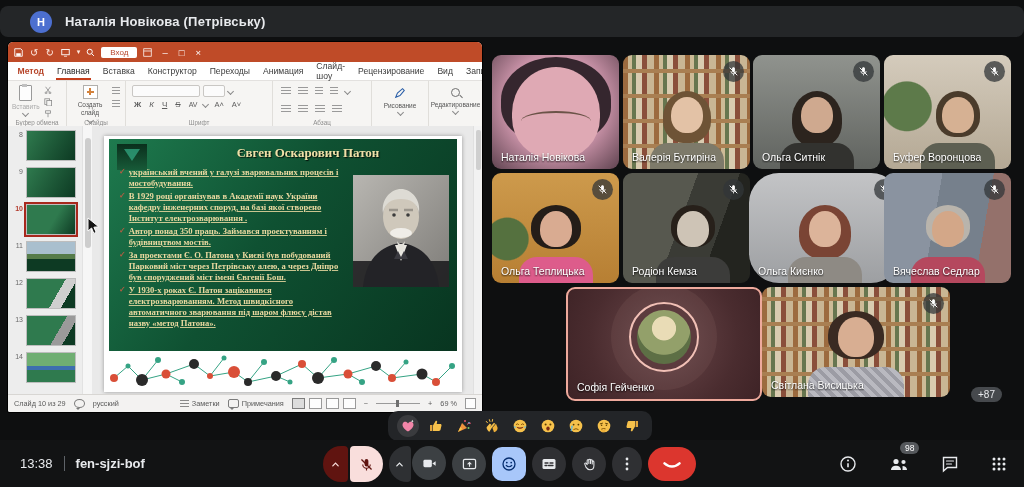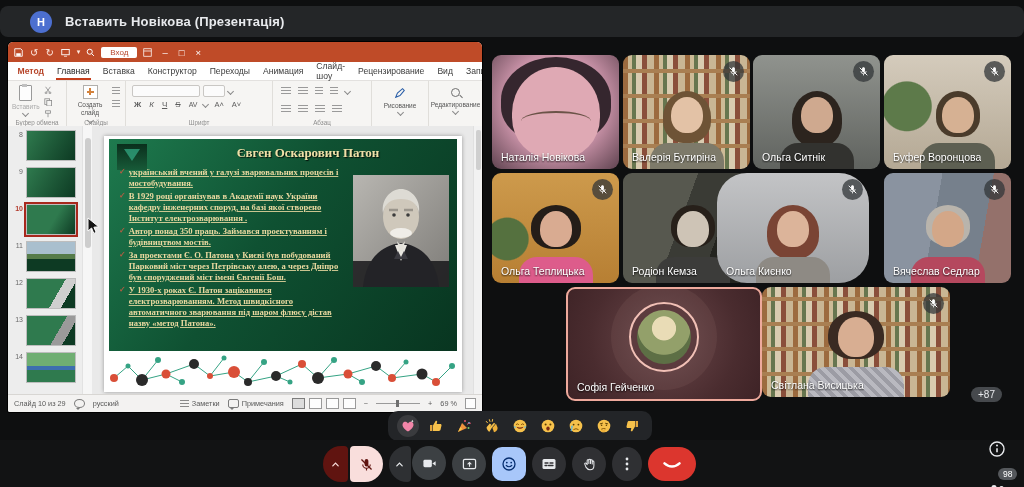--- a/index.html
+++ b/index.html
@@ -131,35 +131,35 @@
   .minfo{position:absolute;left:20px;top:0;height:47px;display:flex;align-items:center;gap:11px;
          color:#e8eaed;font-size:13px;}
   .mdiv{width:1px;height:15px;background:#5f6368;}
   .controls{position:absolute;left:323px;top:6px;height:36px;display:flex;align-items:center;gap:6px;}
   .split{display:flex;gap:1.5px;}
   .segL{width:25px;height:36px;border-radius:18px 4px 4px 18px;display:flex;align-items:center;justify-content:center;}
   .segR{width:33px;height:36px;border-radius:4px 18px 18px 4px;display:flex;align-items:center;justify-content:center;}
   .cbtn{width:34px;height:34px;border-radius:50%;background:#2f3033;display:flex;align-items:center;justify-content:center;}
   .emojibtn{width:34px;height:34px;border-radius:10px;background:#a8c7fa;display:flex;align-items:center;justify-content:center;}
   .endcall{width:48px;height:34px;border-radius:17px;background:#dc362e;display:flex;align-items:center;justify-content:center;}
-  .rightbar{position:absolute;right:17px;top:0;height:47px;display:flex;align-items:center;gap:23px;flex-direction:column;}
+  .rightbar{position:absolute;right:17px;top:0;height:47px;display:flex;align-items:center;gap:32px;}
   .ricon{position:relative;display:flex;align-items:center;justify-content:center;}
   .badge98{position:absolute;top:-13px;left:11px;background:#55585c;color:#fff;font-size:8.5px;
            padding:1px 5px;border-radius:8px;}
 
   .cursor{left:87px;top:217px;z-index:50;}
 </style>
 </head>
 <body>
 
 <div class="abs topbar">
   <div class="avatar">
       <span>Н</span>
     </div>
-  <div class="presenter">Вставить Новікова (Презентація)</div>
+  <div class="presenter">Наталія Новікова (Петрівську)</div>
 </div>
 
 <div class="abs ppt">
 
   <div class="ppt-title">
     <div class="qat">
       <svg width="9" height="9" viewBox="0 0 12 12">
           <path d="M1 1h8l2 2v8H1z" fill="none" stroke="#fff" stroke-width="1.2"></path>
           <rect x="3" y="7" width="6" height="3.5" fill="#fff"></rect>
         </svg>
@@ -528,21 +528,21 @@
   <div class="mute">
     <svg width="11" height="11" viewBox="0 0 14 14">
         <path d="M7 1.6c1 0 1.8.8 1.8 1.8v3a1.8 1.8 0 0 1-3.6 0v-3C5.2 2.4 6 1.6 7 1.6z" fill="#fff"></path>
         <path d="M3.6 6.4a3.4 3.4 0 0 0 6.8 0M7 9.8v2.2" stroke="#fff" fill="none"></path>
         <path d="M2.2 2.2l9.6 9.6" stroke="#fff" stroke-width="1.2"></path>
       </svg>
   </div>
   <div class="tname">Родіон Кемза</div>
 </div>
 
-<div class="tile" style="left:717px;top:173px;width:152px;height:110px;background:linear-gradient(#c3c4c6,#9d9fa2);border-radius:30px;">
+<div class="tile" style="left:749px;top:173px;width:152px;height:110px;background:linear-gradient(#c3c4c6,#9d9fa2);border-radius:30px;">
   <div class="ph">
     <i class="hair" style="background:#7a4434;width:52px;height:54px;"></i>
     <i class="head" style="background:#dcb49a;"></i>
     <i class="body" style="background:#8e8a84;"></i>
   </div>
   <div class="mute">
     <svg width="11" height="11" viewBox="0 0 14 14">
         <path d="M7 1.6c1 0 1.8.8 1.8 1.8v3a1.8 1.8 0 0 1-3.6 0v-3C5.2 2.4 6 1.6 7 1.6z" fill="#fff"></path>
         <path d="M3.6 6.4a3.4 3.4 0 0 0 6.8 0M7 9.8v2.2" stroke="#fff" fill="none"></path>
         <path d="M2.2 2.2l9.6 9.6" stroke="#fff" stroke-width="1.2"></path>
@@ -663,20 +663,25 @@
     <svg width="16" height="16" viewBox="0 0 16 16">
         <g transform="rotate(180 8 8)">
           <rect x="2" y="7" width="2.4" height="6" fill="#e2a63d"></rect>
           <path d="M5 13V7.5L7.6 3c.3-.6 1.6-.4 1.6.6L8.7 6h3.6c.8 0 1.4.7 1.2 1.5l-1 4.3c-.2.7-.8 1.2-1.5 1.2z" fill="#f6c14b"></path>
         </g>
       </svg>
   </div>
 </div>
 
 <div class="abs bottombar">
+  <div class="minfo">
+    <span>13:38</span>
+    <span class="mdiv"></span>
+    <span style="font-weight:bold;">fen-sjzi-bof</span>
+  </div>
 
   <div class="controls">
     <div class="split">
       <div class="segL" style="background:#601410;">
         <svg width="9" height="9" viewBox="0 0 10 10">
             <path d="M2 6.5L5 3.5l3 3" stroke="#f9dedc" stroke-width="1.4" fill="none" stroke-linecap="round"></path>
           </svg>
       </div>
       <div class="segR" style="background:#f9dedc;">
         <svg width="15" height="15" viewBox="0 0 16 16">

